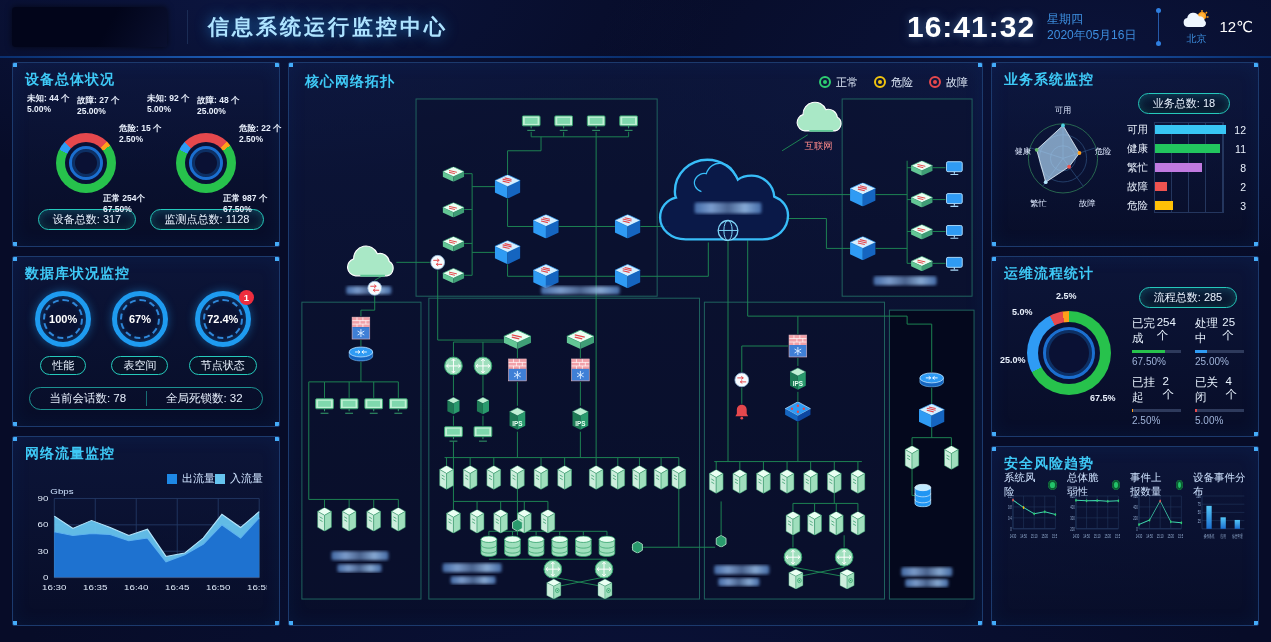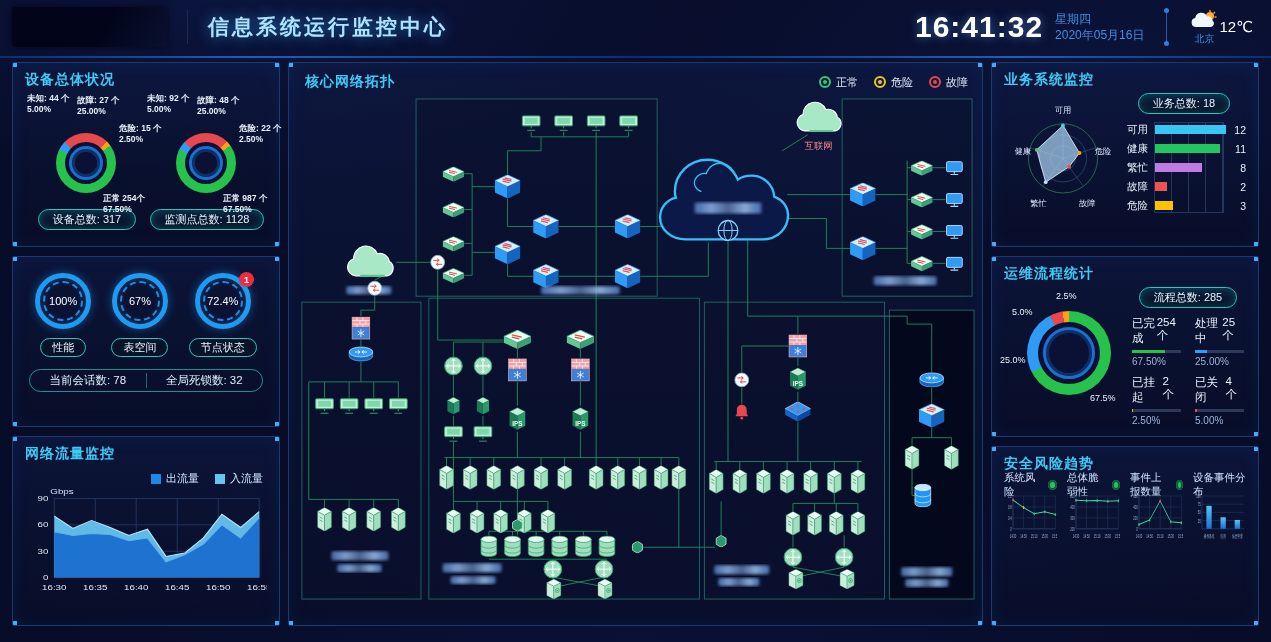--- a/index.html
+++ b/index.html
@@ -21,21 +21,21 @@
   .hdiv{width:1px;height:34px;background:#1b2c55;margin:0 20px}
   .htitle{font-size:21px;font-weight:bold;color:#aee3ff;letter-spacing:3px;text-shadow:0 0 14px rgba(42,167,255,.7)}
   .hsp{flex:1}
   .clock{font-size:30px;font-weight:bold;color:#fff;letter-spacing:1px;text-shadow:0 0 10px rgba(120,190,255,.5)}
   .datebox{margin-left:12px;font-size:12px;color:#3d8fe0;line-height:1.35}
   .wxdiv{width:1px;height:32px;background:#2559a8;margin:0 22px;position:relative}
   .wxdiv:before,.wxdiv:after{content:'';position:absolute;left:-2px;width:5px;height:5px;border-radius:50%;background:#2f7fe0}
   .wxdiv:before{top:-3px}.wxdiv:after{bottom:-3px}
   .wx{display:flex;flex-direction:column;align-items:center;gap:1px}
   .wxcity{font-size:10px;color:#3d8fe0}
-  .wxtemp{font-size:15px;color:#fff;margin-left:0}
+  .wxtemp{font-size:15px;color:#fff;margin-left:8px}
   
   .main{display:grid;grid-template-columns:268px 1fr 268px;gap:8px;padding:4px 12px 8px;height:576px}
   .col{display:flex;flex-direction:column;gap:9px;min-width:0}
   .panel{position:relative;border:1px solid #1c3a6d;border-radius:2px;padding:8px 12px;
     background:
       radial-gradient(circle 2.2px at 2px 2px,#49b4ff 98%,transparent),
       radial-gradient(circle 2.2px at calc(100% - 2px) 2px,#49b4ff 98%,transparent),
       radial-gradient(circle 2.2px at 2px calc(100% - 2px),#49b4ff 98%,transparent),
       radial-gradient(circle 2.2px at calc(100% - 2px) calc(100% - 2px),#49b4ff 98%,transparent),
       linear-gradient(180deg,rgba(16,28,70,.55),rgba(8,14,40,.65));
@@ -54,29 +54,29 @@
   .co{position:absolute;font-size:8.5px;font-weight:bold;line-height:1.3;color:#e9f0fc;white-space:nowrap;z-index:3}
   .co span{display:block}
   .co1{left:0;top:12}.co2{left:50px;top:2px}.co3{left:92px;top:30px}.co4{left:76px;top:100px}
   
   .gauges{display:flex;justify-content:space-around;margin-top:8px}
   .gwrap{display:flex;flex-direction:column;align-items:center;gap:9px}
   .gauge{position:relative;width:56px;height:56px;border-radius:50%;border:5px solid #1e9bf0;
     box-shadow:0 0 10px rgba(30,155,240,.45),inset 0 0 8px rgba(30,155,240,.35);
     display:flex;align-items:center;justify-content:center}
   .gauge:before{content:'';position:absolute;inset:3px;border:2px dashed #2f86d8;border-radius:50%}
-  .gval{font-size:11px;font-weight:normal;color:#fff;z-index:1}
+  .gval{font-size:11px;font-weight:bold;color:#fff;z-index:1}
   .badge{position:absolute;top:-6px;right:-8px;width:15px;height:15px;border-radius:50%;background:#ef2d3e;color:#fff;
     font-size:9.5px;font-weight:bold;display:flex;align-items:center;justify-content:center;z-index:4}
   .mini-pill{border:1px solid #25c9bb;border-radius:11px;padding:1px 11px;font-size:11px;color:#eaf4ff;background:#081228}
   .dbfoot{margin:12px 4px 0;border:1px solid rgba(37,201,187,.7);border-radius:14px;display:flex;padding:3px 0;font-size:11.5px}
   .dbfoot span{flex:1;text-align:center}
   .dbfoot span+span{border-left:1px solid rgba(37,201,187,.5)}
   
-  .tleg{display:flex;justify-content:flex-end;gap:16px;font-size:11px;color:#cfe3ff;margin:8px 4px 2px}
+  .tleg{display:flex;justify-content:flex-end;font-size:11px;color:#cfe3ff;margin:8px 4px 2px}
   .tleg .item{display:flex;align-items:center;gap:5px}
   .sq{width:10px;height:10px;background:currentColor;display:inline-block}
   
   .topo-head{display:flex;align-items:center;padding:2px 8px 0 10px}
   .topo-leg{margin-left:auto;display:flex;gap:16px;font-size:11px;color:#dfe9f8;align-items:center}
   .topo-leg .item{display:flex;align-items:center;gap:5px}
   .lring{position:relative;width:12px;height:12px;border-radius:50%;border:2px solid currentColor;display:inline-block}
   .lring:after{content:'';position:absolute;inset:2px;border-radius:50%;background:currentColor}
   .tb{fill:rgba(9,16,44,.5);stroke:#20635f;stroke-width:1}
   .tbd{fill:#04081d;stroke:#20635f;stroke-width:1}
@@ -93,21 +93,21 @@
   .btrack{position:relative;height:9px;margin-left:3px}
   .bfill{position:absolute;left:0;top:0;height:100%;display:block}
   .bval{font-size:10.5px;color:#e9f0fc;text-align:right}
   
   .opsrow{display:flex;margin-top:2px}
   .ow{position:relative;width:126px;height:128px;flex:none}
   .ops-donut{position:absolute;left:23px;top:24px;width:84px;height:84px;border-radius:50%}
   .ops-donut:after{content:'';position:absolute;inset:11px;border-radius:50%;background:#0a1134}
   .ops-donut:before{content:'';position:absolute;inset:16px;border-radius:50%;border:3px solid #1b6fd0;
     box-shadow:inset 0 0 0 3px #0d2f63;z-index:2}
-  .oco{position:absolute;font-size:9px;font-weight:normal;color:#e9f0fc;z-index:3;white-space:nowrap}
+  .oco{position:absolute;font-size:9px;font-weight:bold;color:#e9f0fc;z-index:3;white-space:nowrap}
   .oco1{left:52px;top:4px}.oco2{left:8px;top:20px}.oco3{left:-4px;top:68px}.oco4{left:86px;top:106px}
   .opsright{flex:1;display:flex;flex-direction:column;align-items:center}
   .stats{display:grid;grid-template-columns:1fr 1fr;gap:8px 14px;width:100%;margin-top:8px;padding:0 2px}
   .srow{display:flex;justify-content:space-between;font-size:11.5px;color:#eaf4ff}
   .strack{height:3px;background:#2e3a5c;margin:4px 0 3px;position:relative}
   .sfill{position:absolute;left:0;top:0;height:100%;display:block}
   .spct{font-size:10px;color:#9fb3d9}
   
   .minis{display:grid;grid-template-columns:1fr 1fr 1fr 1fr;gap:4px 10px;margin-top:2px}
   .mini-head{display:flex;justify-content:flex-end;align-items:center;gap:5px;font-size:10.5px;color:#cfe3ff;height:15px}
@@ -190,20 +190,21 @@
                 <span>67.50%</span>
               </div>
             <div class="device-donut" style="background: conic-gradient(from 315deg, rgb(229, 72, 77) 0%, rgb(229, 72, 77) 25%, rgb(255, 159, 26) 25%, rgb(255, 159, 26) 27.5%, rgb(39, 194, 76) 27.5%, rgb(39, 194, 76) 95%, rgb(47, 155, 244) 95%, rgb(47, 155, 244) 100%);"></div>
           </div>
           <span class="pill">监测点总数: 1128</span>
         </div>
       </div>
     </section>
 
     <section class="panel" style="flex:0 0 171px">
+      <h2 class="ptitle">数据库状况监控</h2>
       <div class="gauges">
         <div class="gwrap">
           <div class="gauge">
               <span class="gval">100%</span>
             </div>
           <span class="mini-pill">性能</span>
         </div>
         <div class="gwrap">
           <div class="gauge">
               <span class="gval">67%</span>

